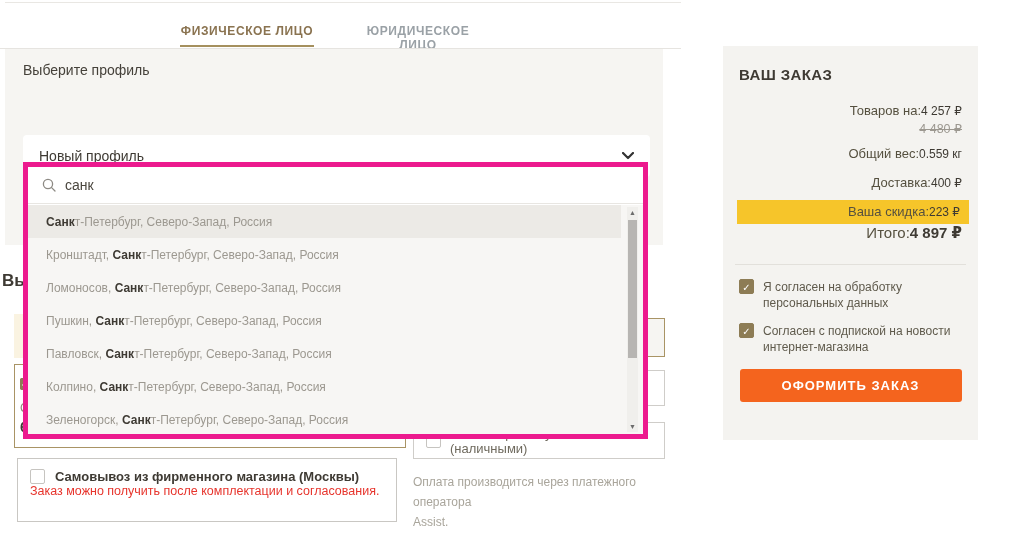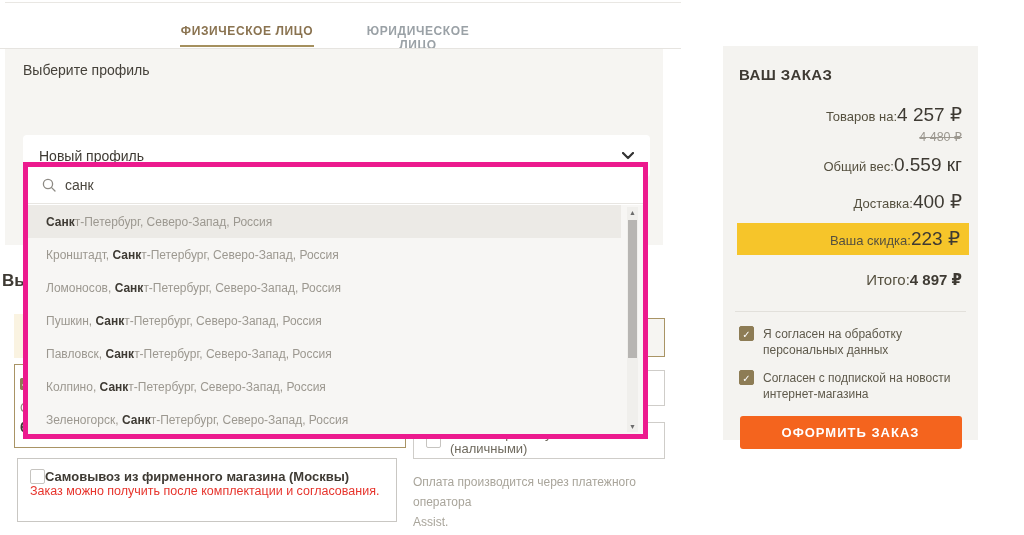--- a/index.html
+++ b/index.html
@@ -48,46 +48,46 @@
   
   .section-frag { left:2px; top:271px; font-size:17px; font-weight:bold; color:#3e3a33; }
   .notice-box { left:14px; top:314px; width:392px; height:44px; background:#faf3e1; z-index:1;
                 font-size:11px; color:#8d8773; padding:12px 0 0 11px; }
   .gold-box { left:14px; top:364px; width:392px; height:84px; background:#fff; border:1px solid #a99465; z-index:1;
               padding:8px 0 0 5px; }
   .gold-box .frag1 { display:block; font-size:12px; color:#8d8877; margin:10px 0 0 0; }
   .gold-box .frag2 { display:block; font-size:14px; font-weight:bold; color:#3e3a33; margin:4px 0 0 0; }
 
   .pickup-box { left:17px; top:458px; width:380px; height:64px; background:#fff; border:1px solid #c9c7c3; padding:10px 12px; }
-  .pickup-head { display:flex; align-items:center; }
+  .pickup-head { display:flex; align-items:center; gap:10px; }
   .pickup-title { font-size:13px; font-weight:bold; color:#3e3a33; }
   .pickup-warning { font-size:12.5px; color:#e7342c; margin-top:0; }
 
   
   .pay-gold { left:413px; top:318px; width:252px; height:39px; background:#f6f5f2; border:1px solid #a99465; z-index:1; }
   .pay-white { left:413px; top:370px; width:252px; height:36px; background:#fff; border:1px solid #cfcdc9; z-index:1; }
   .pay-cash { left:413px; top:422px; width:252px; height:37px; background:#fff; border:1px solid #cfcdc9; z-index:1;
               display:flex; align-items:center; gap:9px; padding-left:12px; }
   .pay-cash .lbl { font-size:13px; color:#6f6a5e; }
   .pay-note { left:413px; top:472px; width:260px; font-size:12px; color:#a9a59b; line-height:20px; }
 
   
   .cb { width:15px; height:15px; border:1px solid #c6c4c0; background:#fff; border-radius:2px; flex:0 0 auto; cursor:pointer; }
   .cb.checked { background:#8d7c55; border-color:#8d7c55; color:#fff; font-size:10px; line-height:15px; text-align:center; }
   .cb.small { width:13px; height:13px; line-height:13px; font-size:9px; }
 
   
   .order-panel { left:723px; top:46px; width:255px; height:394px; background:#f4f3f0; padding:20px 16px 0 16px; }
   .order-title { font-size:15px; font-weight:bold; letter-spacing:.4px; color:#3e3a33; margin-bottom:20px; }
   .o-row { display:flex; justify-content:flex-end; align-items:baseline; font-size:13px; color:#55503f; }
-  .o-row .val { font-size:19px; color:#3e3a33; }
+  .o-row .val { font-size:12px; color:#3e3a33; }
   .o-old { text-align:right; font-size:12.5px; color:#9c9890; text-decoration:line-through; margin:3px 0 10px 0; }
   .o-gap { height:14px; }
   .o-discount { background:#f6c52a; margin:10px -7px 0 -2px; padding:4px 9px 5px 9px; }
-  .o-total { margin-top:16px; font-size:15px; }
+  .o-total { font-size:15px; }
   .o-total .val { font-size:15px; font-weight:bold; }
   .o-hr { height:1px; background:#e2e0db; margin:22px -4px 14px -4px; }
   .agree { display:flex; gap:9px; font-size:12px; color:#5f5a4c; line-height:16px; margin-bottom:12px; }
   .submit-btn { display:block; width:222px; height:33px; margin:14px auto 0 auto; background:#f4641e; border:none;
                 border-radius:3px; color:#fff; font-family:inherit; font-size:13px; font-weight:bold;
                 letter-spacing:1px; cursor:pointer; }
 </style>
 </head>
 <body>
 

